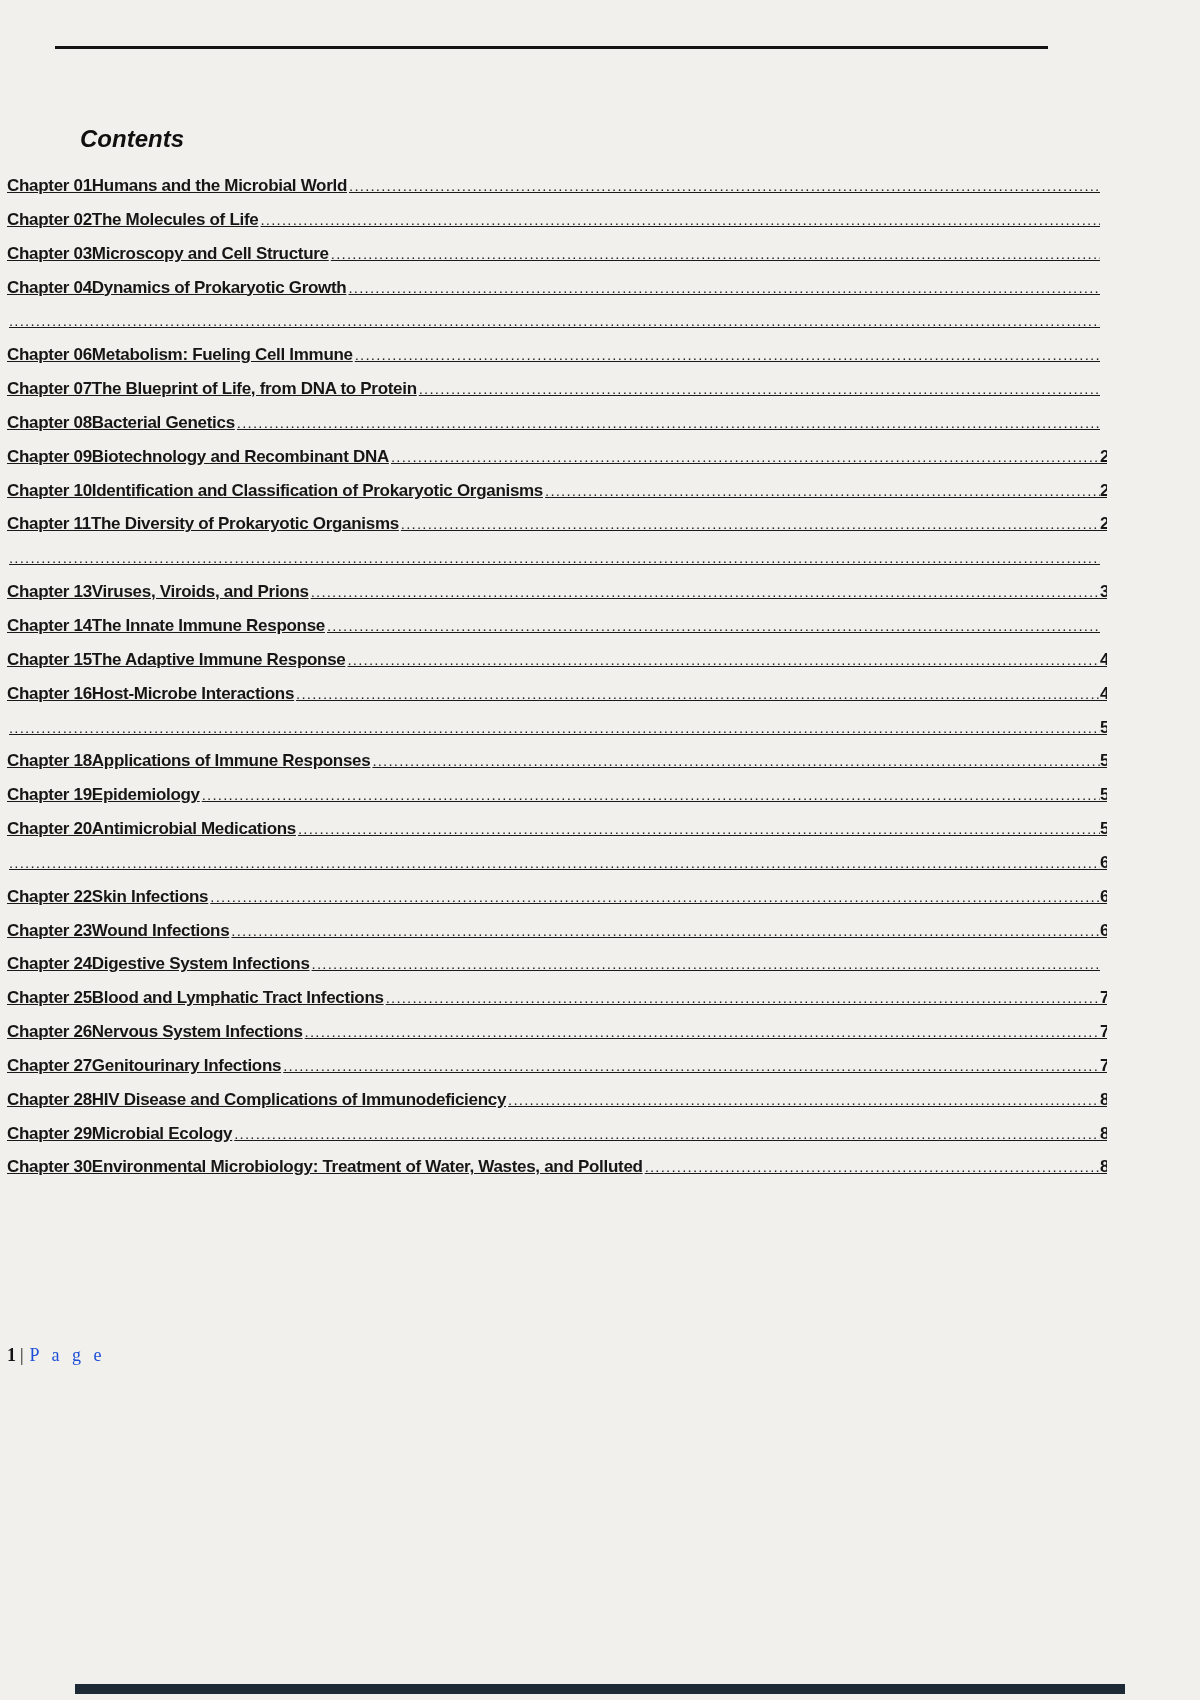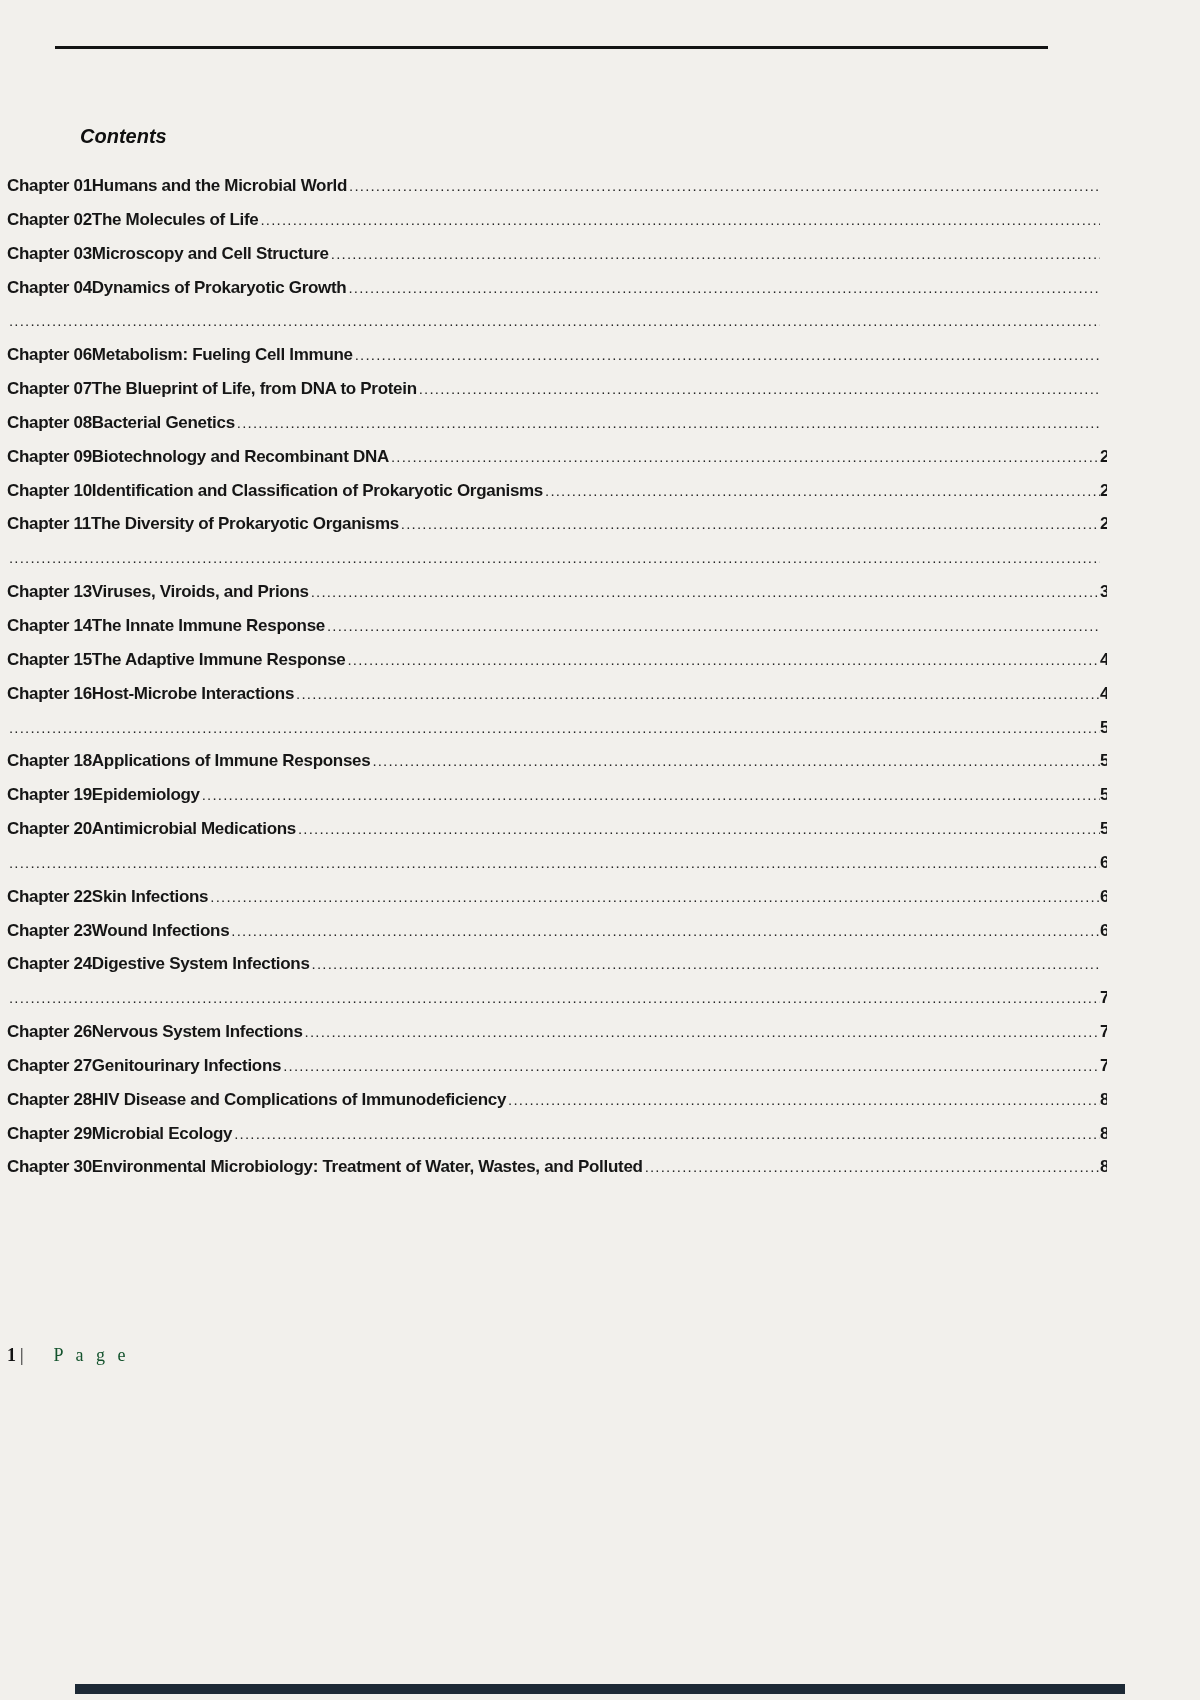--- a/index.html
+++ b/index.html
@@ -20,37 +20,38 @@
     left: 55px;
     top: 46px;
     width: 993px;
     height: 3px;
     background: #141414;
   }
   .contents-heading {
     position: absolute;
     left: 80px;
     top: 125px;
-    font-size: 20px;
+    font-size: 24px;
     font-weight: 800;
     font-style: italic;
     color: #101010;
   }
   .toc {
     position: absolute;
     left: 7px;
     top: 169px;
     width: 1100px;
   }
   .toc-row {
     display: flex;
     align-items: baseline;
     height: 33.85px;
     line-height: 33.85px;
     white-space: nowrap;
+    text-decoration: underline;
   }
   .toc-text {
     flex: 0 0 auto;
     font-size: 17px;
     font-weight: 700;
     letter-spacing: -0.3px;
     color: #161616;
   }
   .leader {
     flex: 1 1 auto;
@@ -83,22 +84,21 @@
     font-weight: 700;
     color: #111;
   }
   .footer .sep {
     margin: 0 6px 0 4px;
     color: #111;
     font-weight: 400;
   }
   .footer .pglabel {
     letter-spacing: 4px;
-    color: #14532d;
-    margin-left: 24px;
+    color: #1d4ed8;
   }
   .bottom-bar {
     position: absolute;
     left: 75px;
     top: 1684px;
     width: 1050px;
     height: 10px;
     background: #1d2935;
   }
 </style>
@@ -220,20 +220,21 @@
       <span class="toc-text">Chapter 23Wound Infections</span>
       <span class="leader">................................................................................................................................................................................................................................................................................................................................................................................................................</span>
       <span class="pnum">6</span>
     </div>
     <div class="toc-row">
       <span class="toc-text">Chapter 24Digestive System Infections</span>
       <span class="leader">................................................................................................................................................................................................................................................................................................................................................................................................................</span>
       <span class="pnum"></span>
     </div>
     <div class="toc-row">
+      <span class="toc-text">Chapter 25Blood and Lymphatic Tract Infections</span>
       <span class="leader">................................................................................................................................................................................................................................................................................................................................................................................................................</span>
       <span class="pnum">7</span>
     </div>
     <div class="toc-row">
       <span class="toc-text">Chapter 26Nervous System Infections</span>
       <span class="leader">................................................................................................................................................................................................................................................................................................................................................................................................................</span>
       <span class="pnum">7</span>
     </div>
     <div class="toc-row">
       <span class="toc-text">Chapter 27Genitourinary Infections</span>

